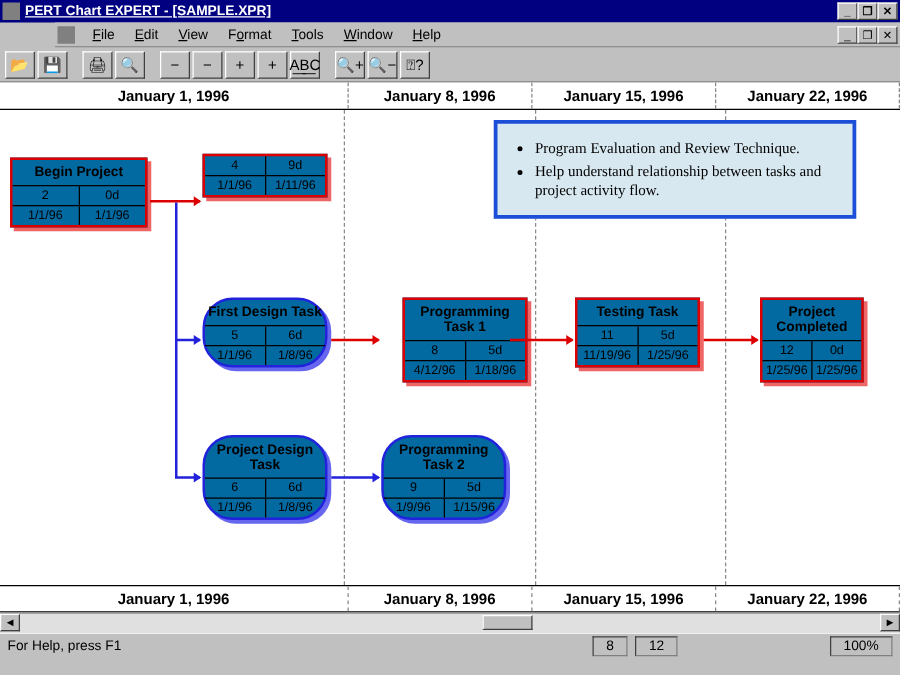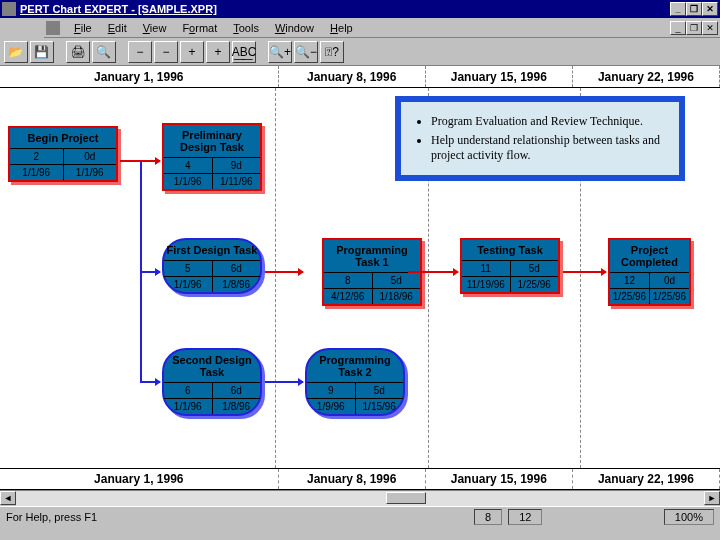--- a/index.html
+++ b/index.html
@@ -29,21 +29,21 @@
 .node-row { display: flex; }
 .node-cell { flex: 1; text-align: center; padding: 2px 1px; border-right: 1px solid #000; }
 .node-cell:last-child { border-right: none; }
 .node-row.top { border-bottom: 1px solid #000; }
 .arrow { position: absolute; height: 2px; }
 .arrow.red { background: #d00; }
 .arrow.blue { background: #22d; }
 .arrow .head { position: absolute; right: -1px; top: -3px; width: 0; height: 0; border-left: 6px solid; border-top: 4px solid transparent; border-bottom: 4px solid transparent; }
 .arrow.red .head { border-left-color: #d00; }
 .arrow.blue .head { border-left-color: #22d; }
-.infobox { position: absolute; background: #d8e8f0; border: 6px solid #1d4ed8; padding: 8px 14px; font-family: "Times New Roman", serif; font-size: 12px; }
+.infobox { position: absolute; background: #d8e8f0; border: 3px solid #1d4ed8; padding: 8px 14px; font-family: "Times New Roman", serif; font-size: 12px; }
 .infobox ul { list-style: disc; padding-left: 16px; }
 .infobox li { margin: 4px 0; }
 .statusbar { background: #c0c0c0; height: 20px; display: flex; align-items: center; padding: 0 6px; gap: 6px; border-top: 1px solid #fff; font-size: 11px; }
 .statusbar .sp { flex: 1; }
 .status-cell { border: 1px solid #808080; border-top-color: #404040; border-left-color: #404040; padding: 1px 10px; background: #c0c0c0; }
 .scrollbar-h { height: 16px; background: #c0c0c0; border-top: 1px solid #808080; display: flex; }
 .sbtn { width: 16px; height: 14px; background: #c0c0c0; border: 1px solid #fff; border-right-color: #404040; border-bottom-color: #404040; display:flex; align-items:center; justify-content:center; font-size:9px; }
 .strack { flex: 1; background: #e0e0e0; position: relative; }
 .sthumb { position: absolute; height: 12px; top: 1px; background: #c0c0c0; border: 1px solid #fff; border-right-color: #404040; border-bottom-color: #404040; }
 .timeline-bottom { background: #fff; height: 22px; display: flex; border-top: 1px solid #000; }
@@ -116,21 +116,20 @@
       </div>
     <div class="node-row">
         <div class="node-cell">1/1/96</div>
         <div class="node-cell">1/1/96</div>
       </div>
   </div>
   <div class="arrow red" style="left:120px; top:72px; width:40px">
       <div class="head"></div>
     </div>
   <div class="node red" style="left:162px; top:35px; width:100px">
-    <div class="node-title">Preliminary Design Task</div>
     <div class="node-row top">
         <div class="node-cell">4</div>
         <div class="node-cell">9d</div>
       </div>
     <div class="node-row">
         <div class="node-cell">1/1/96</div>
         <div class="node-cell">1/11/96</div>
       </div>
   </div>
 
@@ -182,21 +181,21 @@
     <div class="node-row">
         <div class="node-cell">1/25/96</div>
         <div class="node-cell">1/25/96</div>
       </div>
   </div>
   <div class="arrow red" style="left:563px; top:183px; width:43px">
       <div class="head"></div>
     </div>
 
   <div class="node blue" style="left:162px; top:260px; width:100px">
-    <div class="node-title">Second Design Task</div>
+    <div class="node-title">Project Design Task</div>
     <div class="node-row top">
         <div class="node-cell">6</div>
         <div class="node-cell">6d</div>
       </div>
     <div class="node-row">
         <div class="node-cell">1/1/96</div>
         <div class="node-cell">1/8/96</div>
       </div>
   </div>
   <div class="node blue" style="left:305px; top:260px; width:100px">

